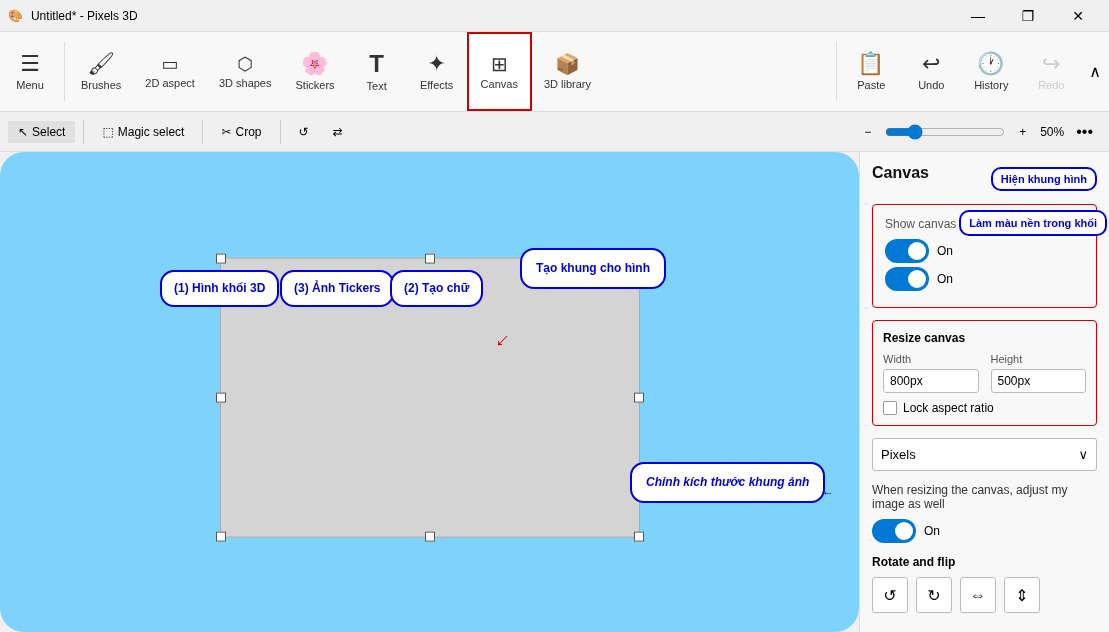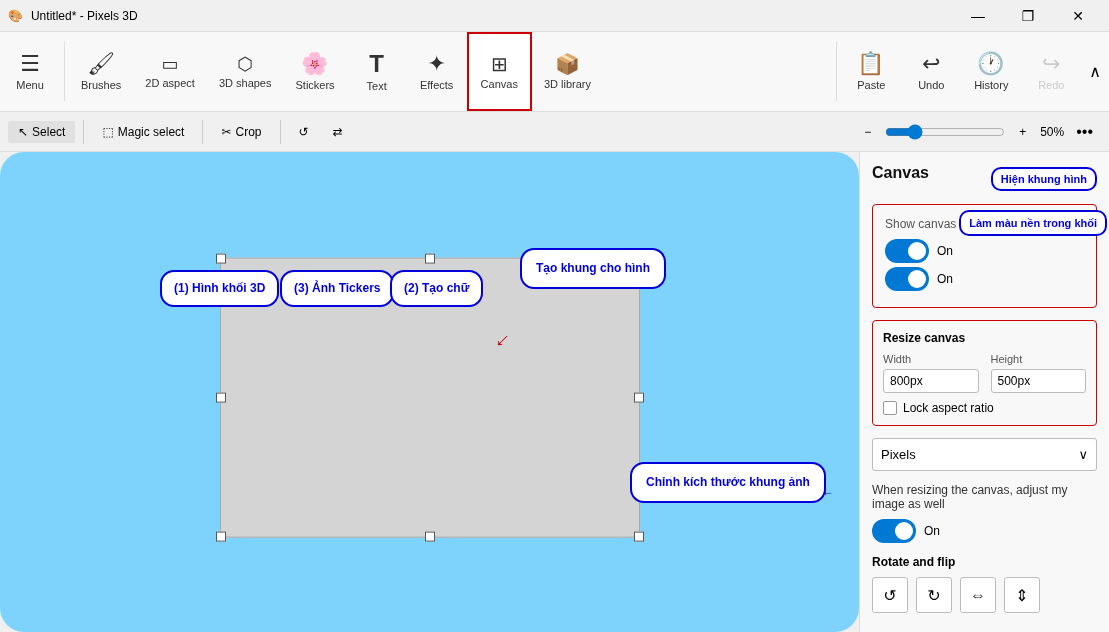--- a/index.html
+++ b/index.html
@@ -330,21 +330,21 @@
     <div class="callout" style="top:118px; left:390px;">
       <span>(2) Tạo chữ</span>
     </div>
 
     <div class="callout" style="top:96px; left:520px; padding:10px 14px;">
       <span>Tạo khung cho hình</span>
     </div>
 
     <div style="position:absolute; top:178px; left:494px; color:#cc0000; font-size:22px; transform:rotate(135deg);">→</div>
 
-    <div class="callout" style="top:310px; left:630px; padding:10px 14px;">
+    <div class="callout" style="top:310px; left:630px; padding:10px 14px;font-style:italic;">
       <span>Chỉnh kích thước khung ảnh</span>
     </div>
 
     <div style="position:absolute;top:332px;left:822px;color:#0000cc;font-size:12px;">←</div>
   </div>
 
   <div id="right-panel">
 
     <div class="canvas-panel-header">
       <span class="panel-title">Canvas</span>

